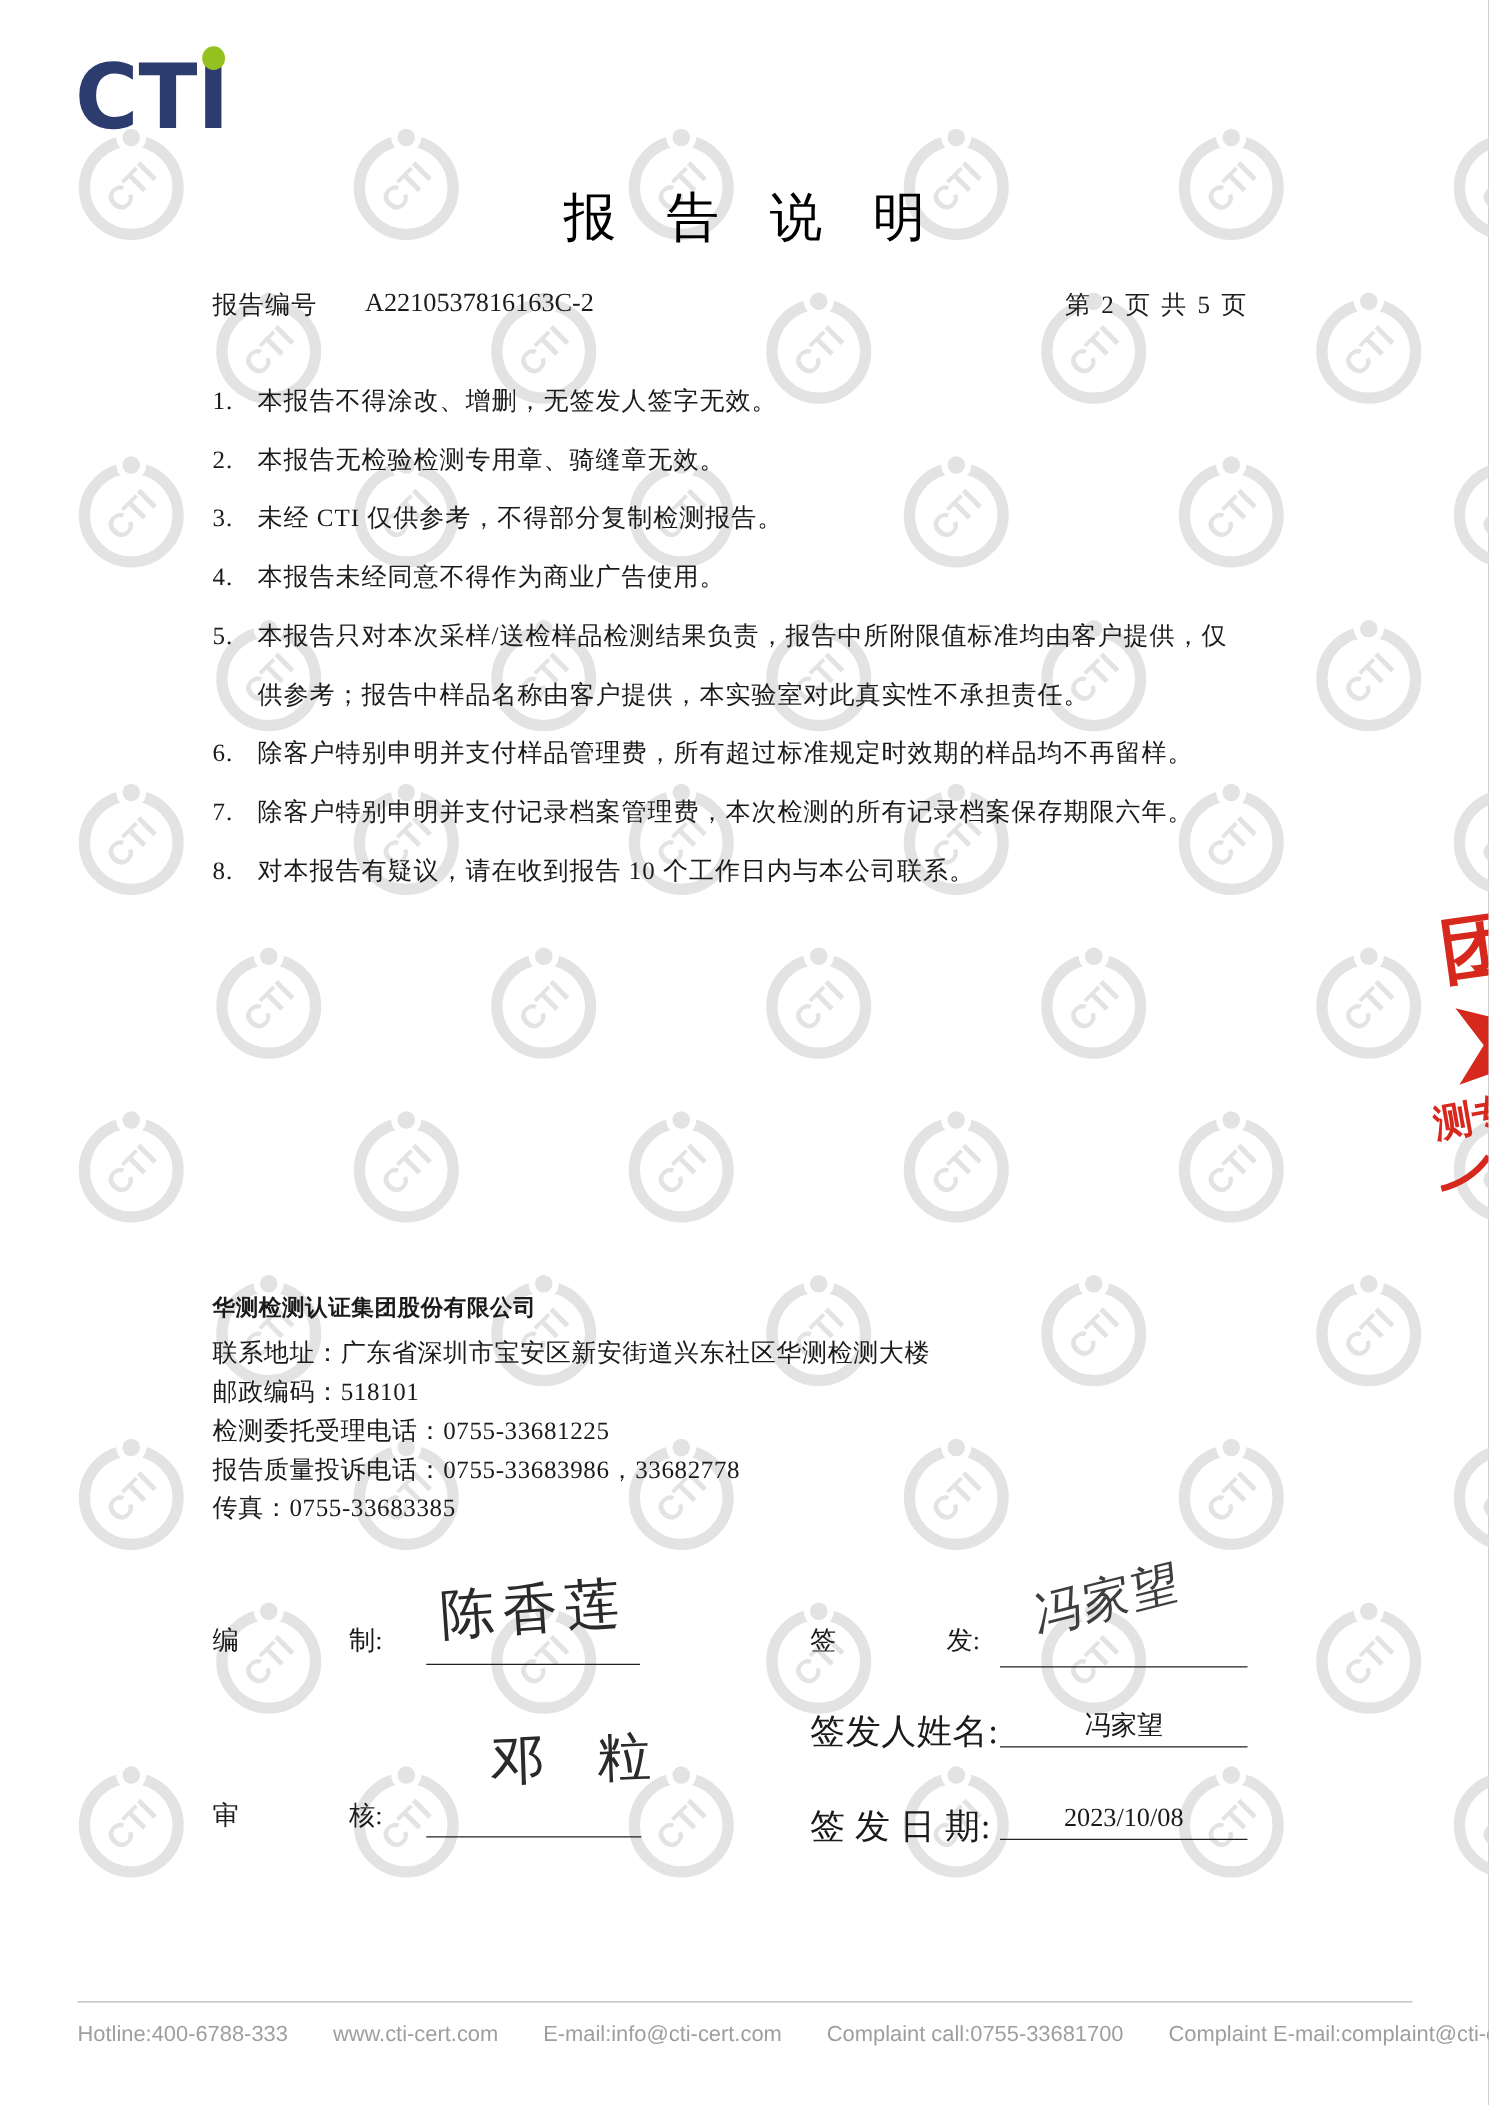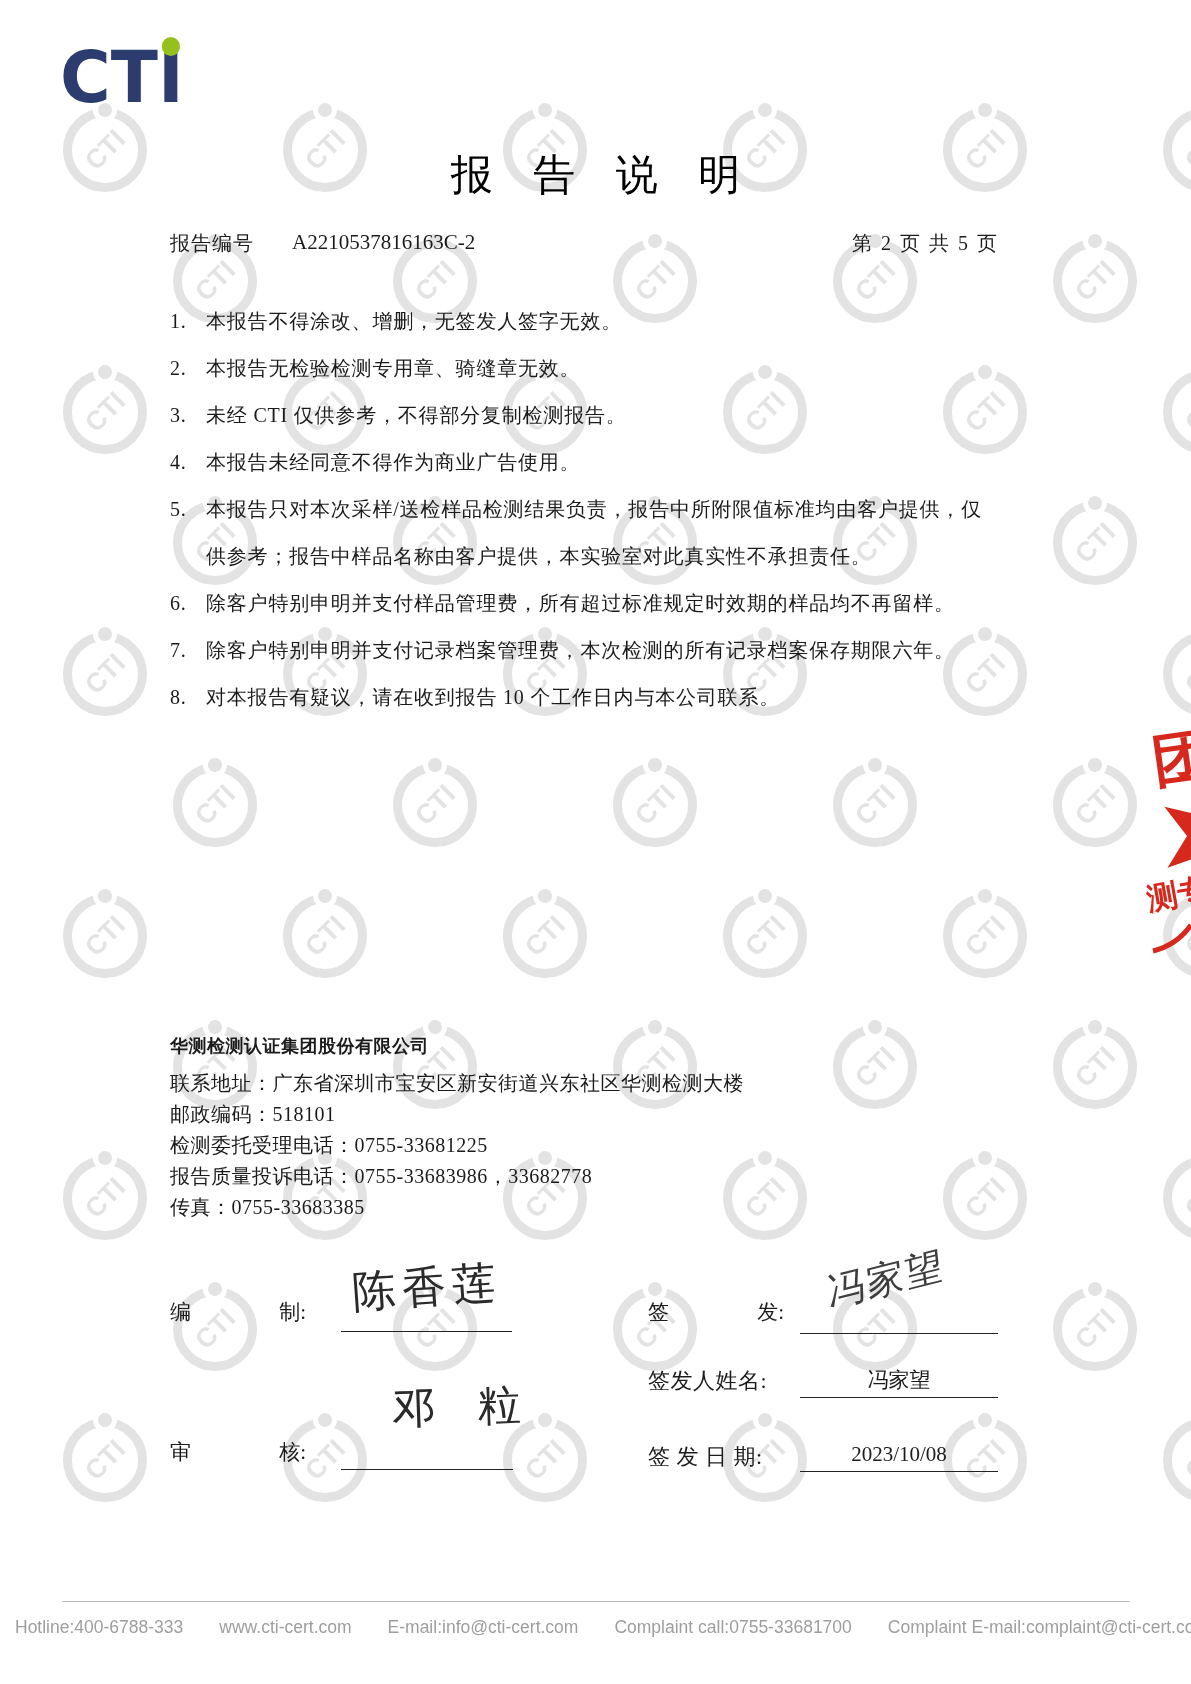--- a/index.html
+++ b/index.html
@@ -44,34 +44,34 @@
   .page-indicator{position:absolute;left:852px;top:230px;font-size:20px;letter-spacing:2px;}
   
   .notes{position:absolute;left:170px;top:298px;width:818px;}
   .note{position:relative;padding-left:36px;font-size:20px;line-height:47px;letter-spacing:.8px;}
   .note-num{position:absolute;left:0;top:0;}
   
   .company-name{position:absolute;left:170px;top:1034px;font-size:18px;font-weight:bold;letter-spacing:.5px;}
   .company-lines{position:absolute;left:170px;top:1068px;font-size:20px;line-height:31px;letter-spacing:.5px;}
   
   .sig-label2{position:absolute;display:flex;justify-content:space-between;width:136px;font-size:21px;}
-  .sig-label{position:absolute;font-size:22px;letter-spacing:.5px;}
+  .sig-label{position:absolute;font-size:28px;letter-spacing:.5px;}
   .sig-line{position:absolute;height:0;border-bottom:1.6px solid #222;}
   .sig-hand{position:absolute;font-size:44px;color:#2a2a2a;white-space:nowrap;}
   .hand-a{left:352px;top:1258px;transform:rotate(-4deg);letter-spacing:6px;}
   .hand-b{left:826px;top:1254px;font-size:38px;transform:rotate(-14deg) skewX(-8deg);letter-spacing:2px;opacity:.9;}
   .hand-c{left:392px;top:1378px;font-size:43px;transform:rotate(-2deg);letter-spacing:16px;}
   .sig-value{position:absolute;font-size:21px;text-align:center;width:198px;left:800px;}
   
   .stamp{position:absolute;left:1105px;top:660px;z-index:3;}
   
   .footer-rule{position:absolute;left:62px;top:1601px;width:1068px;border-top:1.6px solid #b7b7b7;}
   .footer{
     position:absolute;left:62px;top:1617px;width:1100px;display:flex;gap:36px;
-    font-family:"Liberation Sans","DejaVu Sans",sans-serif;font-size:17.5px;color:#9e9e9e;white-space:nowrap;justify-content:center;
+    font-family:"Liberation Sans","DejaVu Sans",sans-serif;font-size:17.5px;color:#9e9e9e;white-space:nowrap;
   }
 </style>
 </head>
 <body>
 
 <div class="page">
 
   <div class="wm-layer">
       <div class="wm" style="left: 63px; top: 108px; border-color: rgb(227, 227, 227);">
         <span class="wm-t" style="color: rgb(227, 227, 227);">CTI</span>

